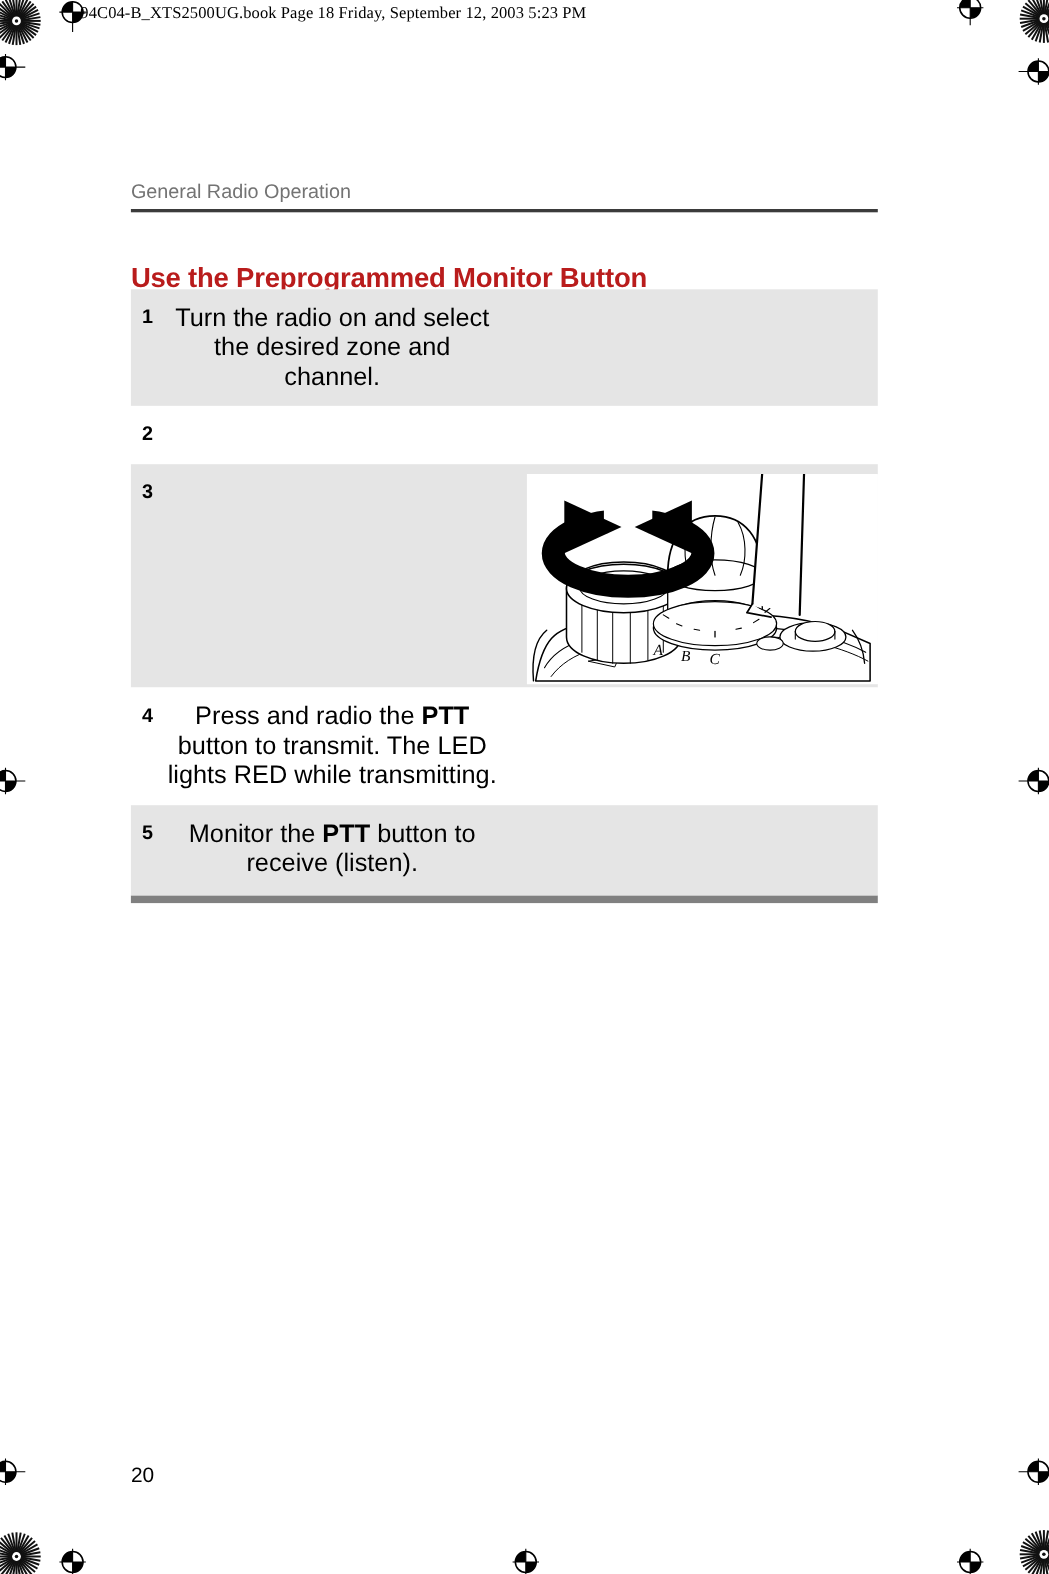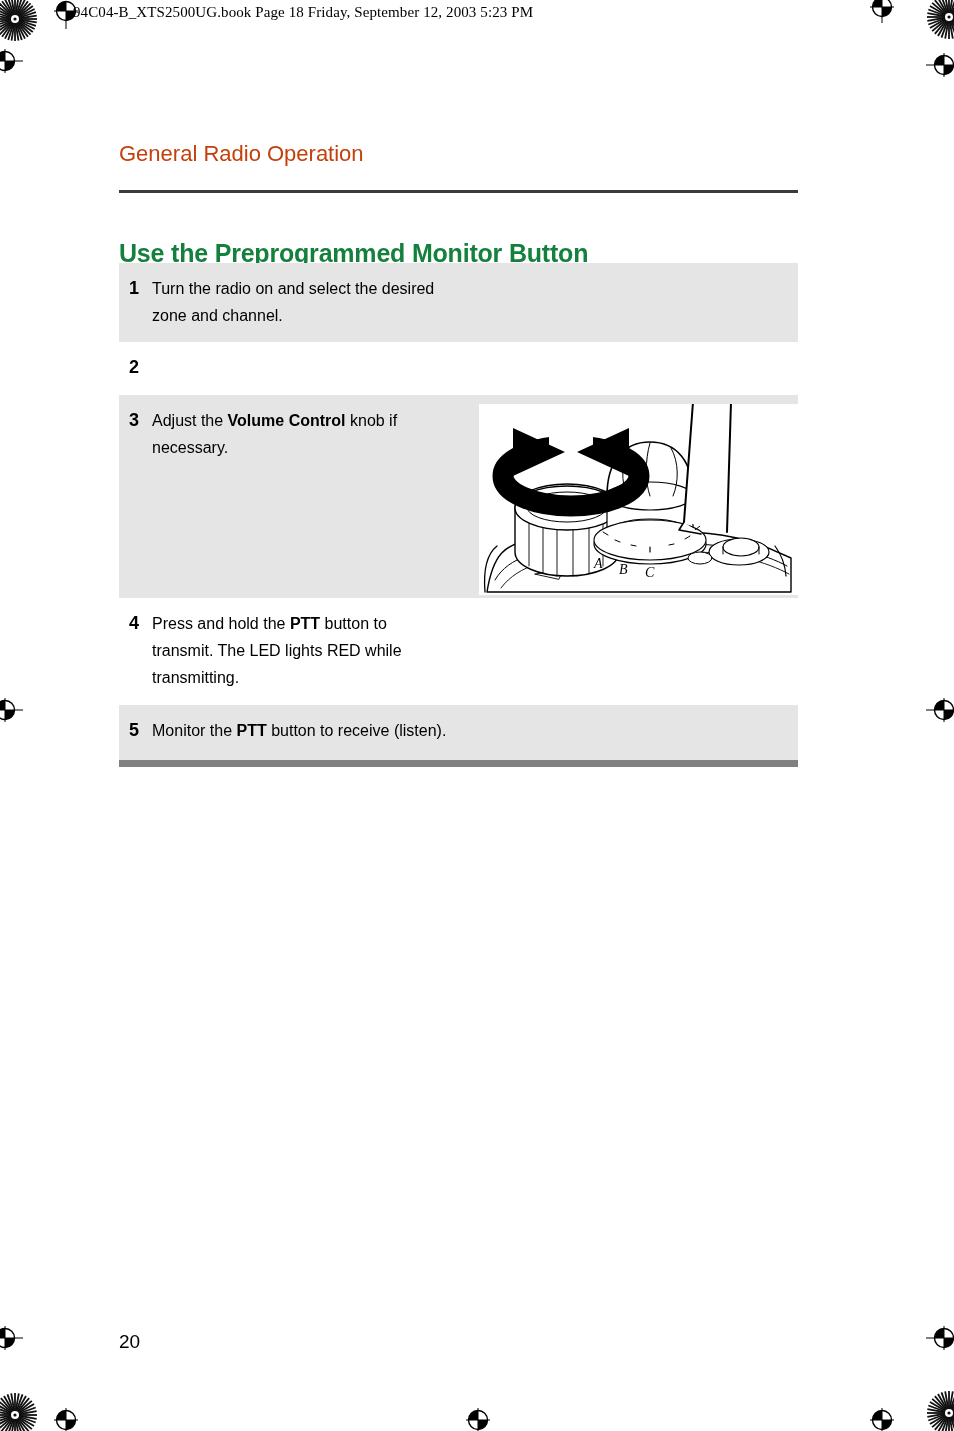--- a/index.html
+++ b/index.html
@@ -54,42 +54,42 @@
     position: absolute;
     left: 0;
     top: 0;
     width: 954px;
     height: 1431px;
   }
 
   .running-head {
     position: absolute;
     left: 119px;
-    top: 141px;
-    font-size: 22px;
-    color: #c2410c;
+    top: 164px;
+    font-size: 18px;
+    color: #737373;
   }
 
   .head-rule {
     position: absolute;
     left: 119px;
     top: 190px;
     width: 679px;
     height: 3px;
     background: #3b3b3b;
   }
 
   .section-title {
     position: absolute;
     left: 119px;
     top: 222px;
     font-size: 25px;
     font-weight: bold;
     letter-spacing: -0.2px;
-    color: #15803d;
+    color: #b91c1c;
   }
 
   
   .proc-table {
     position: absolute;
     left: 119px;
     top: 263px;
     width: 679px;
   }
 
@@ -108,24 +108,25 @@
     text-align: left;
     padding-left: 10px;
     box-sizing: border-box;
     font-size: 18px;
     font-weight: bold;
     line-height: 27px;
   }
 
   .step-text {
     flex: 1 1 auto;
-    font-size: 16px;
+    font-size: 23px;
     line-height: 27px;
     padding-right: 8px;
     max-width: 300px;
+    text-align: center;
   }
   .step-text b { font-weight: bold; }
 
   .row1 { padding: 12px 0 13px 0; }
   .row2 { padding: 12px 0 14px 0; }
   .row3 { padding: 12px 0 0 0; min-height: 203px; }
   .row4 { padding: 12px 0 14px 0; }
   .row5 { padding: 12px 0 16px 0; }
 
   .table-bottom-rule {
@@ -486,21 +487,20 @@
   <div class="proc-table" id="proc-table">
       <div class="proc-row shaded row1">
         <div class="step-num">1</div>
         <div class="step-text"><span>Turn the radio on and select the desired zone and channel.</span></div>
       </div>
       <div class="proc-row plain row2">
         <div class="step-num">2</div>
       </div>
       <div class="proc-row shaded row3">
         <div class="step-num">3</div>
-        <div class="step-text"><span>Adjust the </span><b>Volume Control</b><span> knob if necessary.</span></div>
         <div class="illo-panel">
 <svg width="319" height="191" viewBox="0 0 319 191" xmlns="http://www.w3.org/2000/svg">
   <rect x="0" y="0" width="319" height="191" fill="#ffffff"></rect>
   <g fill="none" stroke="#000" stroke-width="1.1" stroke-linejoin="round" stroke-linecap="round">
 
     <path d="M8 188 C14 150 26 140 52 136 L180 128 C210 126 250 130 280 140 L312 154 L312 188 Z" fill="#ffffff" stroke="#000" stroke-width="1.4"></path>
     <path d="M16 176 C30 152 60 146 100 144 L210 140 C250 140 286 150 308 162" stroke="#000" stroke-width="1"></path>
     <path d="M22 184 C40 160 72 154 112 152 L214 148 C252 148 288 158 310 170" stroke="#000" stroke-width="0.9"></path>
 
     <path d="M56 170 L84 166 L80 175 Z" stroke="#000" stroke-width="0.9" fill="#fff"></path>
@@ -567,21 +567,21 @@
 
     <path d="M34 24 L34 72 L86 48 Z" fill="#000"></path>
 
     <path d="M150 24 L150 72 L98 48 Z" fill="#000"></path>
   </g>
 </svg>
         </div>
       </div>
       <div class="proc-row plain row4">
         <div class="step-num">4</div>
-        <div class="step-text"><span>Press and hold the </span><b>PTT</b><span> button to transmit. The LED lights RED while transmitting.</span></div>
+        <div class="step-text"><span>Press and radio the </span><b>PTT</b><span> button to transmit. The LED lights RED while transmitting.</span></div>
       </div>
       <div class="proc-row shaded row5">
         <div class="step-num">5</div>
         <div class="step-text"><span>Monitor the </span><b>PTT</b><span> button to receive (listen).</span></div>
       </div>
       <div class="table-bottom-rule"></div>
     </div>
 
   <div class="page-number">20</div>
 

